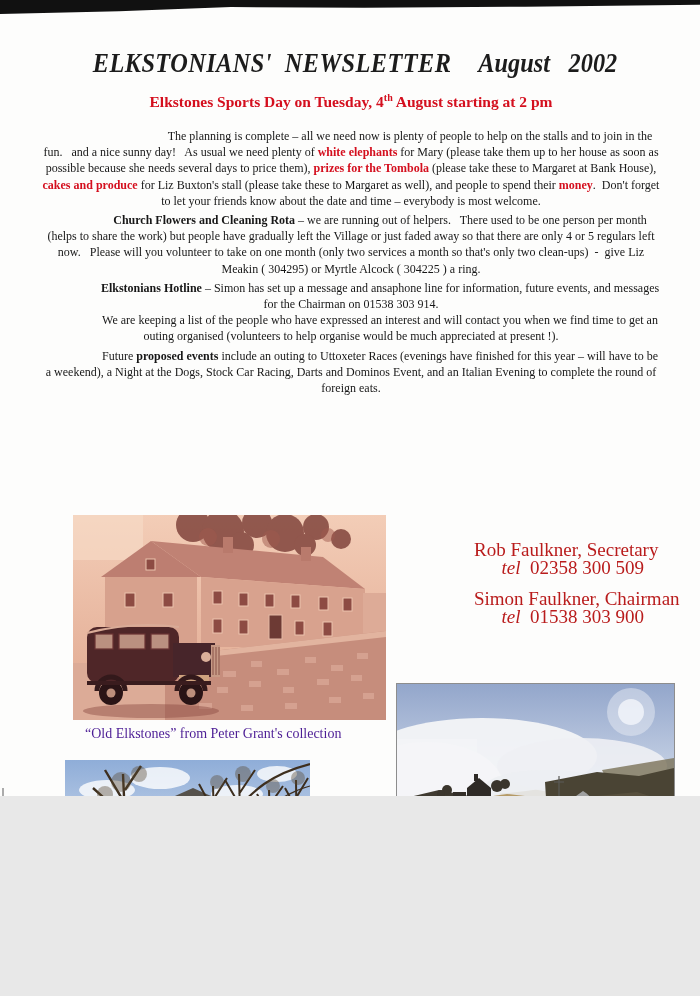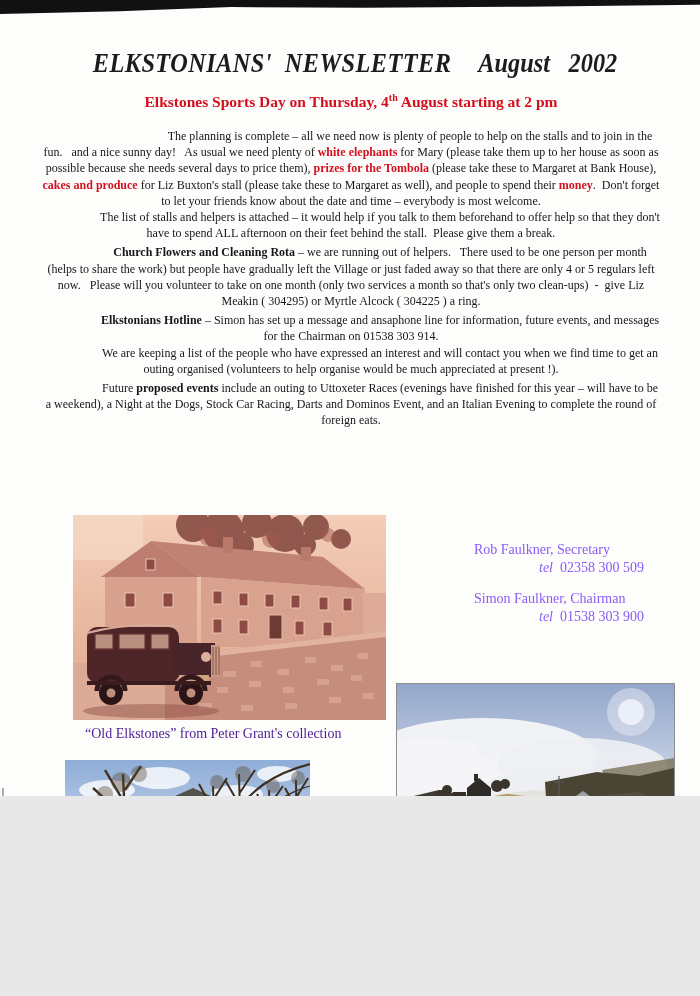--- a/index.html
+++ b/index.html
@@ -48,21 +48,21 @@
   .bodytext p{margin:0;}
   .bodytext p.gap{margin-top:3px;}
   .indent-lg{text-indent:118px;}
   .indent-sm{text-indent:58px;}
   .seg-plain{}
   .seg-bold{font-weight:bold;}
   .seg-redbold{font-weight:bold;color:var(--accent-red,#d40f1e);}
   
   .contact{
     position:absolute;left:474px;top:541px;width:170px;
-    font-size:14px;line-height:18px;white-space:nowrap;color:#8b5cf6;
+    font-size:19px;line-height:18px;white-space:nowrap;color:#b91c1c;
   }
   .contact .c-tel{text-align:right;}
   .contact .c-tel i{font-style:italic;}
   .contact .spacer{height:13px;}
   
   .photo{position:absolute;display:block;}
   #photo-old{left:73px;top:515px;}
   #photo-misty{left:396px;top:683px;border:1px solid #8d8d8d;}
   #photo-stjohns{left:65px;top:760px;}
   .caption{
@@ -78,25 +78,24 @@
 <div class="page">
 
   <div class="scan-bar-top"></div>
   <div class="scan-bar-bottom"></div>
   <div class="scan-line-left"></div>
 
   <div class="title">
     <span class="main">ELKSTONIANS' NEWSLETTER</span>
     <span class="issue">August 2002</span>
   </div>
-  <div class="subtitle"><span>Elkstones Sports Day on Thursday, 4</span><sup>th</sup><span> August starting at 2 pm</span></div>
+  <div class="subtitle"><span>Elkstones Sports Day on Tuesday, 4</span><sup>th</sup><span> August starting at 2 pm</span></div>
 
   <div class="bodytext">
     <p class="indent-lg"><span class="seg-plain">The planning is complete – all we need now is plenty of people to help on the stalls and to join in the fun. &nbsp; and a nice sunny day! &nbsp; As usual we need plenty of </span><span class="seg-redbold">white elephants</span><span class="seg-plain"> for Mary (please take them up to her house as soon as possible because she needs several days to price them), </span><span class="seg-redbold">prizes for the Tombola</span><span class="seg-plain"> (please take these to Margaret at Bank House), </span><span class="seg-redbold">cakes and produce</span><span class="seg-plain"> for Liz Buxton's stall (please take these to Margaret as well), and people to spend their </span><span class="seg-redbold">money</span><span class="seg-plain">. &nbsp;Don't forget to let your friends know about the date and time – everybody is most welcome.</span></p>
-    <p class="indent-sm"><span class="seg-plain">The list of stalls and helpers is attached – it would help if you talk to them beforehand to offer help so that they don't have to spend ALL afternoon on their feet behind the stall. &nbsp;Please give them a break.</span></p>
     <p class="indent-sm gap"><span class="seg-bold">Church Flowers and Cleaning Rota</span><span class="seg-plain"> – we are running out of helpers. &nbsp; There used to be one person per month (helps to share the work) but people have gradually left the Village or just faded away so that there are only 4 or 5 regulars left now. &nbsp; Please will you volunteer to take on one month (only two services a month so that's only two clean-ups) &nbsp;- &nbsp;give Liz Meakin ( 304295) or Myrtle Alcock ( 304225 ) a ring.</span></p>
     <p class="indent-sm gap"><span class="seg-bold">Elkstonians Hotline</span><span class="seg-plain"> – Simon has set up a message and ansaphone line for information, future events, and messages for the Chairman on 01538 303 914.</span></p>
     <p class="indent-sm"><span class="seg-plain">We are keeping a list of the people who have expressed an interest and will contact you when we find time to get an outing organised (volunteers to help organise would be much appreciated at present !).</span></p>
     <p class="indent-sm gap"><span class="seg-plain">Future </span><span class="seg-bold">proposed events</span><span class="seg-plain"> include an outing to Uttoxeter Races (evenings have finished for this year – will have to be a weekend), a Night at the Dogs, Stock Car Racing, Darts and Dominos Event, and an Italian Evening to complete the round of foreign eats.</span></p>
   </div>
 
   <div class="contact">
     <div class="c-name">Rob Faulkner, Secretary</div>
     <div class="c-tel"><i>tel</i>&nbsp; <span>02358 300 509</span></div>
     <div class="spacer"></div>

